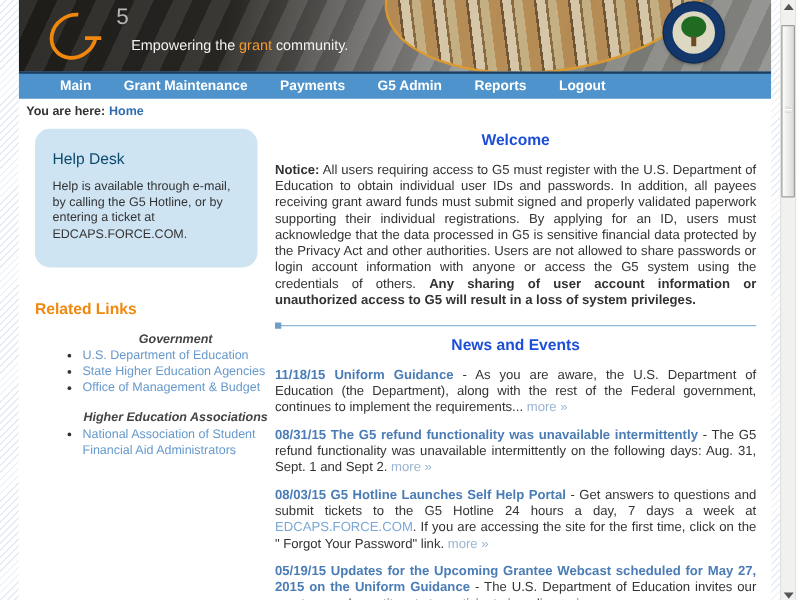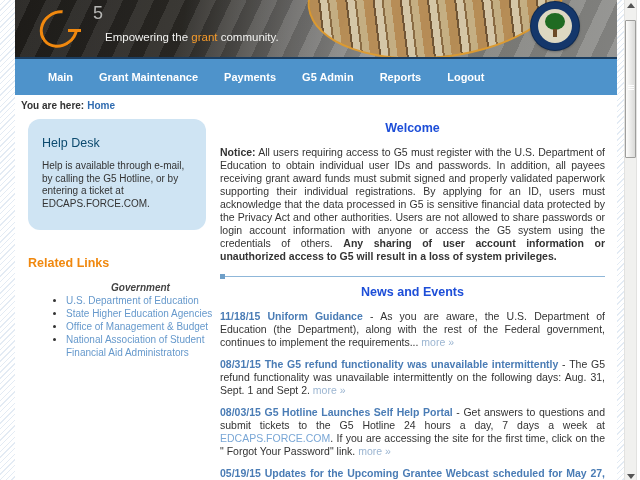--- a/index.html
+++ b/index.html
@@ -51,21 +51,21 @@
     position:absolute; left:0; top:6px; width:40px; height:36px;
     border:3px solid #f0880e; border-right-color:transparent;
     border-radius:50%; transform:rotate(-38deg);
   }
   .g-bar { position:absolute; left:29px; top:24px; width:13px; height:3px; background:#f0880e; }
   .g-five { position:absolute; left:54px; top:-2px; color:#b6b6b4; font-size:18px; }
   .tagline { position:absolute; left:90px; top:31px; color:#f2f2f0; font-size:11.5px; }
   .tagline .hl { color:#f59a2a; }
   
   .nav {
-    height:38px; background:#4e93cb; border-top:2px solid #1b3d5f;
+    height:22px; background:#4e93cb; border-top:2px solid #1b3d5f;
     display:flex; align-items:center; padding-left:20px;
   }
   .nav a {
     color:#fff; font-weight:bold; font-size:11px; text-decoration:none;
     padding:0 13px; cursor:pointer;
   }
   
   .crumb { padding:5px 6px 3px; font-size:10px; font-weight:bold; color:#333; }
   .crumb a { color:#2f6bb0; text-decoration:none; margin-left:3px; }
   
@@ -176,20 +176,21 @@
         <div class="rel-group">
           <h3>Government</h3>
           <ul>
             <li><a>U.S. Department of Education</a></li>
             <li><a>State Higher Education Agencies</a></li>
             <li><a>Office of Management &amp; Budget</a></li>
           </ul>
         </div>
 
         <div class="rel-group">
+          <h3>Higher Education Associations</h3>
           <ul>
             <li><a>National Association of Student Financial Aid Administrators</a></li>
 
           </ul>
         </div>
 
       </div>
     </div>
 
     <div class="main">

